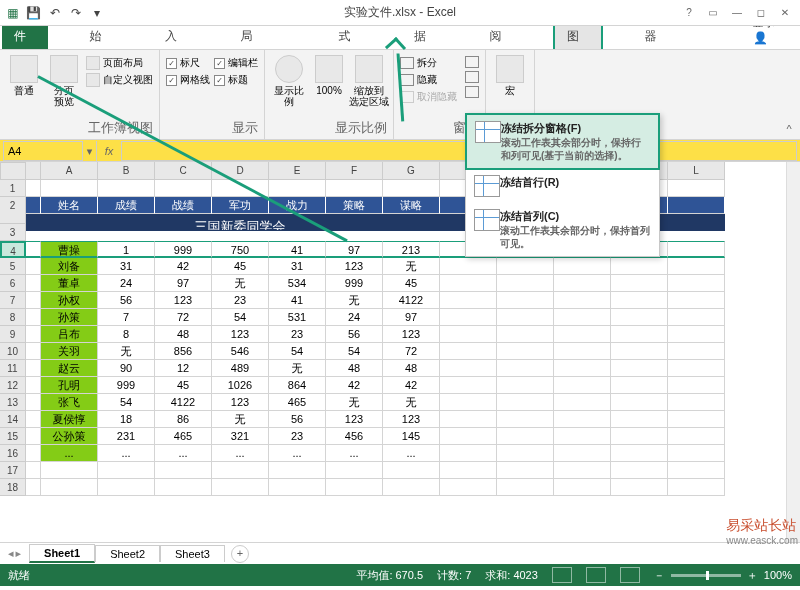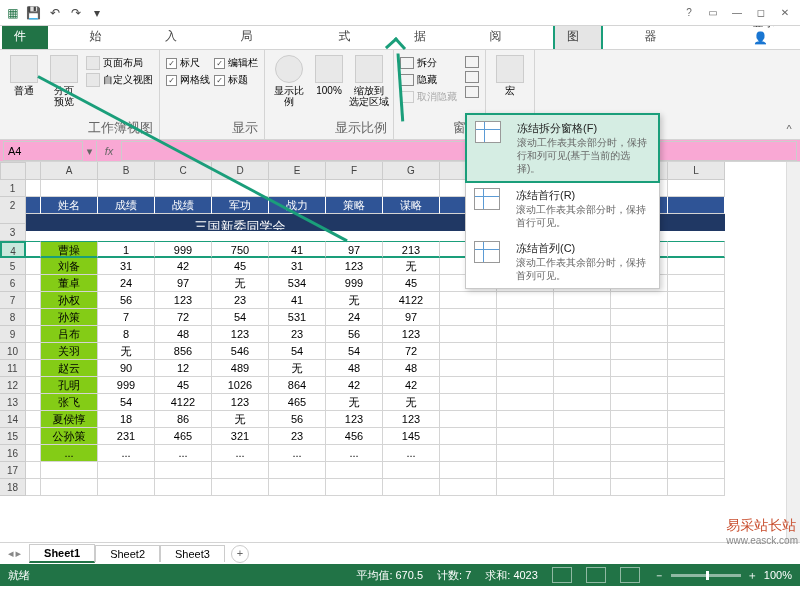--- a/index.html
+++ b/index.html
@@ -29,21 +29,21 @@
 .vopts { display: flex; flex-direction: column; gap: 3px; padding-top: 3px; }
 .vopts .opt { display: flex; align-items: center; gap: 3px; font-size: 10px; white-space: nowrap; }
 .chk { width: 11px; height: 11px; border: 1px solid #888; background: #fff; display: inline-flex; align-items: center; justify-content: center; font-size: 8px; color: #444; }
 
 .freeze-btn { border: 2px solid #1a9e7a; background: #c8e8dc; padding: 2px 5px; display: flex; align-items: center; gap: 3px; }
 .freeze-btn .ico { width: 16px; height: 14px; background: repeating-linear-gradient(#999 0 1px, transparent 1px 3px); border: 1px solid #777; }
 .arrow-down { font-size: 8px; }
 
 .collapse { position: absolute; right: 4px; bottom: 2px; width: 14px; height: 14px; color: #666; font-size: 11px; text-align: center; }
 
-.formulabar { height: 22px; background: #f9a8d4; border-bottom: 1px solid #d4d4d4; display: flex; align-items: center; }
+.formulabar { height: 22px; background: #fde047; border-bottom: 1px solid #d4d4d4; display: flex; align-items: center; }
 .namebox { width: 80px; height: 20px; border: 1px solid #ccc; padding: 0 4px; font-size: 11px; display: flex; align-items: center; margin-left: 3px; }
 .fbdrop { width: 14px; text-align: center; color: #666; border-right: 1px solid #ccc; height: 20px; line-height: 20px;}
 .fxbtn { width: 24px; text-align: center; color: #666; font-style: italic; padding: 0 4px; }
 .finput { flex: 1; height: 20px; border: 1px solid #ccc; padding: 0 4px; margin-right: 3px; }
 
 .grid-area { position: relative; height: 380px; overflow: hidden; }
 .corner { position: absolute; left: 0; top: 0; width: 26px; height: 18px; background: #e8e8e8; border: 1px solid #ccc; }
 .colheads { position: absolute; left: 26px; top: 0; height: 18px; display: flex; }
 .colheads .ch { width: 57px; height: 18px; background: #e8e8e8; border-right: 1px solid #ccc; border-bottom: 1px solid #ccc; text-align: center; font-size: 10px; line-height: 18px; color: #444; }
 .colheads .ch:first-child { width: 15px; }
@@ -55,21 +55,21 @@
 .cell { width: 57px; height: 17px; border-right: 1px solid #d4d4d4; border-bottom: 1px solid #d4d4d4; text-align: center; font-size: 11px; line-height: 16px; background: #fff; overflow: hidden; }
 .cell.na { width: 15px; }
 .cell.gr { background: #84cc16; }
 .title-row .cell { background: #203864; color: #fff; border-color: #203864; font-size: 13px; line-height: 26px; }
 .title-row { height: 27px; }
 .title-row span { display: block; width: 100%; }
 .hdr-row .cell { background: #2f5496; color: #fff; border-right: 1px solid #fff; font-size: 11px; }
 .sel-row .cell { border-top: 1px solid #1a9e7a; border-bottom: 2px solid #1a9e7a; }
 
 .dropdown { position: absolute; left: 465px; top: 113px; width: 195px; background: #fff; border: 1px solid #c8c8c8; box-shadow: 2px 2px 6px rgba(0,0,0,0.2); z-index: 10; }
-.dd-item { display: flex; padding: 6px 8px; gap: 16px; }
+.dd-item { display: flex; padding: 6px 8px; gap: 0; font-weight: bold; }
 .dd-item.hl { background: #d5ede3; border: 2px solid #1a9e7a; margin: -1px; }
 .dd-ico { width: 26px; height: 22px; background: #fff; border: 1px solid #999; position: relative; flex-shrink: 0; }
 .dd-ico::before { content: ""; position: absolute; left: 0; top: 7px; width: 100%; height: 1px; background: #5b9bd5; }
 .dd-ico::after { content: ""; position: absolute; left: 8px; top: 0; width: 1px; height: 100%; background: #5b9bd5; }
 .dd-txt .dt { font-size: 11px; color: #222; }
 .dd-txt .dd { font-size: 10px; color: #666; line-height: 1.3; }
 
 .hline { position: absolute; height: 3px; background: #1a9e7a; z-index: 5; }
 .hline.h1 { left: 38px; top: 75px; width: 350px; transform: rotate(28deg); transform-origin: left; }
 .hline.h2 { left: 398px; top: 52px; width: 68px; transform: rotate(86deg); transform-origin: left; }
@@ -96,20 +96,21 @@
 <body>
 
 <div class="titlebar">
   <div class="qat">
     <span class="ico" style="color:#217346">▦</span>
     <span class="ico">💾</span>
     <span class="ico">↶</span>
     <span class="ico">↷</span>
     <span class="ico">▾</span>
   </div>
+  <div class="title">实验文件.xlsx - Excel</div>
   <div class="winctl">
     <span class="ico">?</span>
     <span class="ico">▭</span>
     <span class="ico">―</span>
     <span class="ico">◻</span>
     <span class="ico">✕</span>
   </div>
 </div>
 
 <div class="tabs">
@@ -553,21 +554,20 @@
     <div class="dd-ico"></div>
     <div class="dd-txt">
         <div class="dt">冻结拆分窗格(F)</div>
         <div class="dd">滚动工作表其余部分时，保持行和列可见(基于当前的选择)。</div>
       </div>
   </div>
   <div class="dd-item">
     <div class="dd-ico"></div>
     <div class="dd-txt">
         <div class="dt">冻结首行(R)</div>
-        <div class="dd">滚动工作表其余部分时，保持首行可见。</div>
       </div>
   </div>
   <div class="dd-item">
     <div class="dd-ico"></div>
     <div class="dd-txt">
         <div class="dt">冻结首列(C)</div>
         <div class="dd">滚动工作表其余部分时，保持首列可见。</div>
       </div>
   </div>
 </div>

